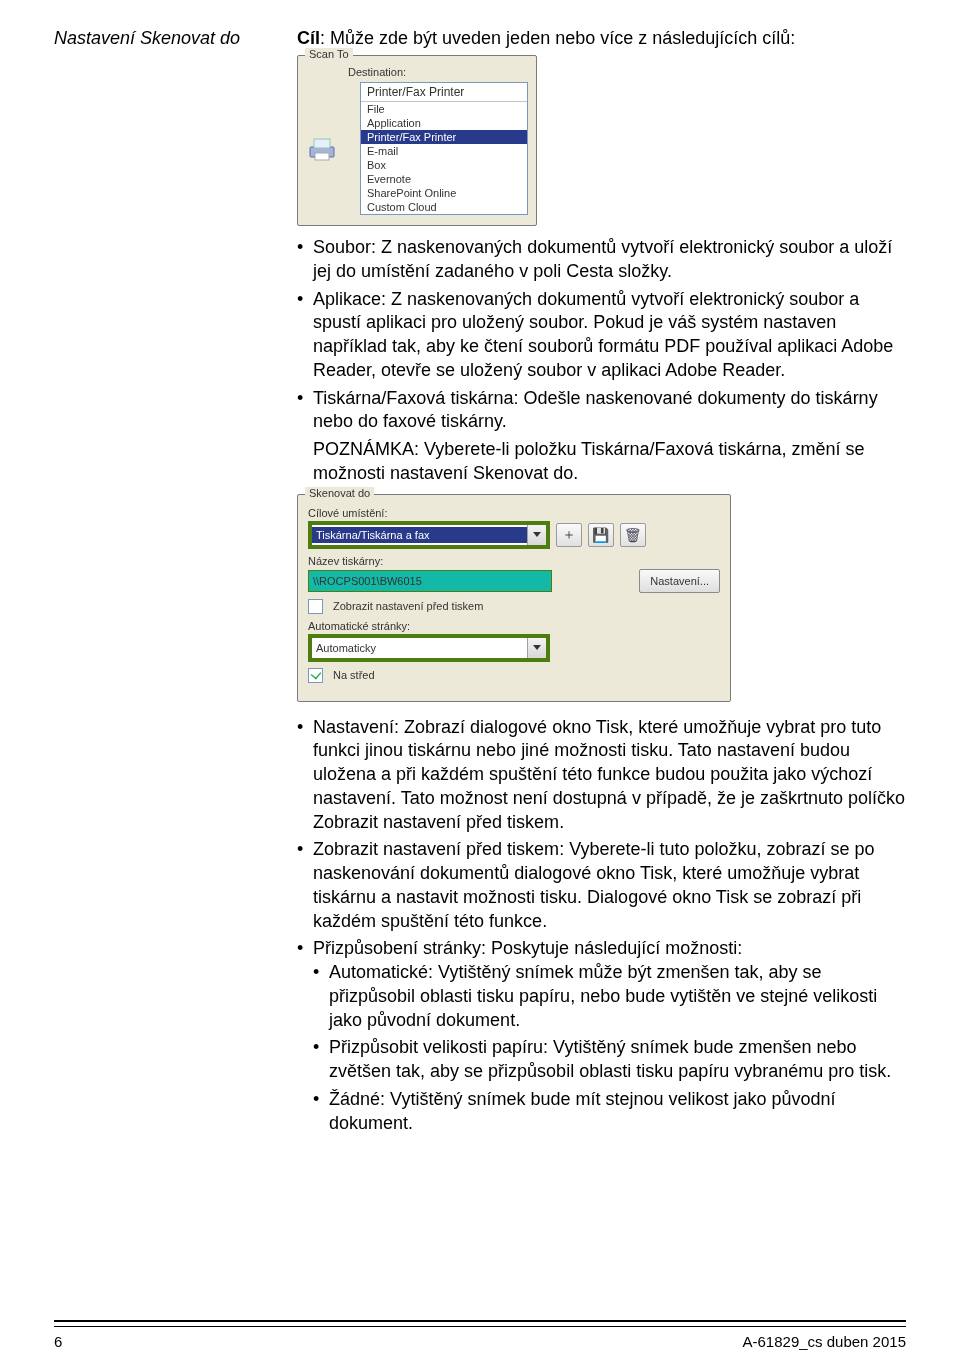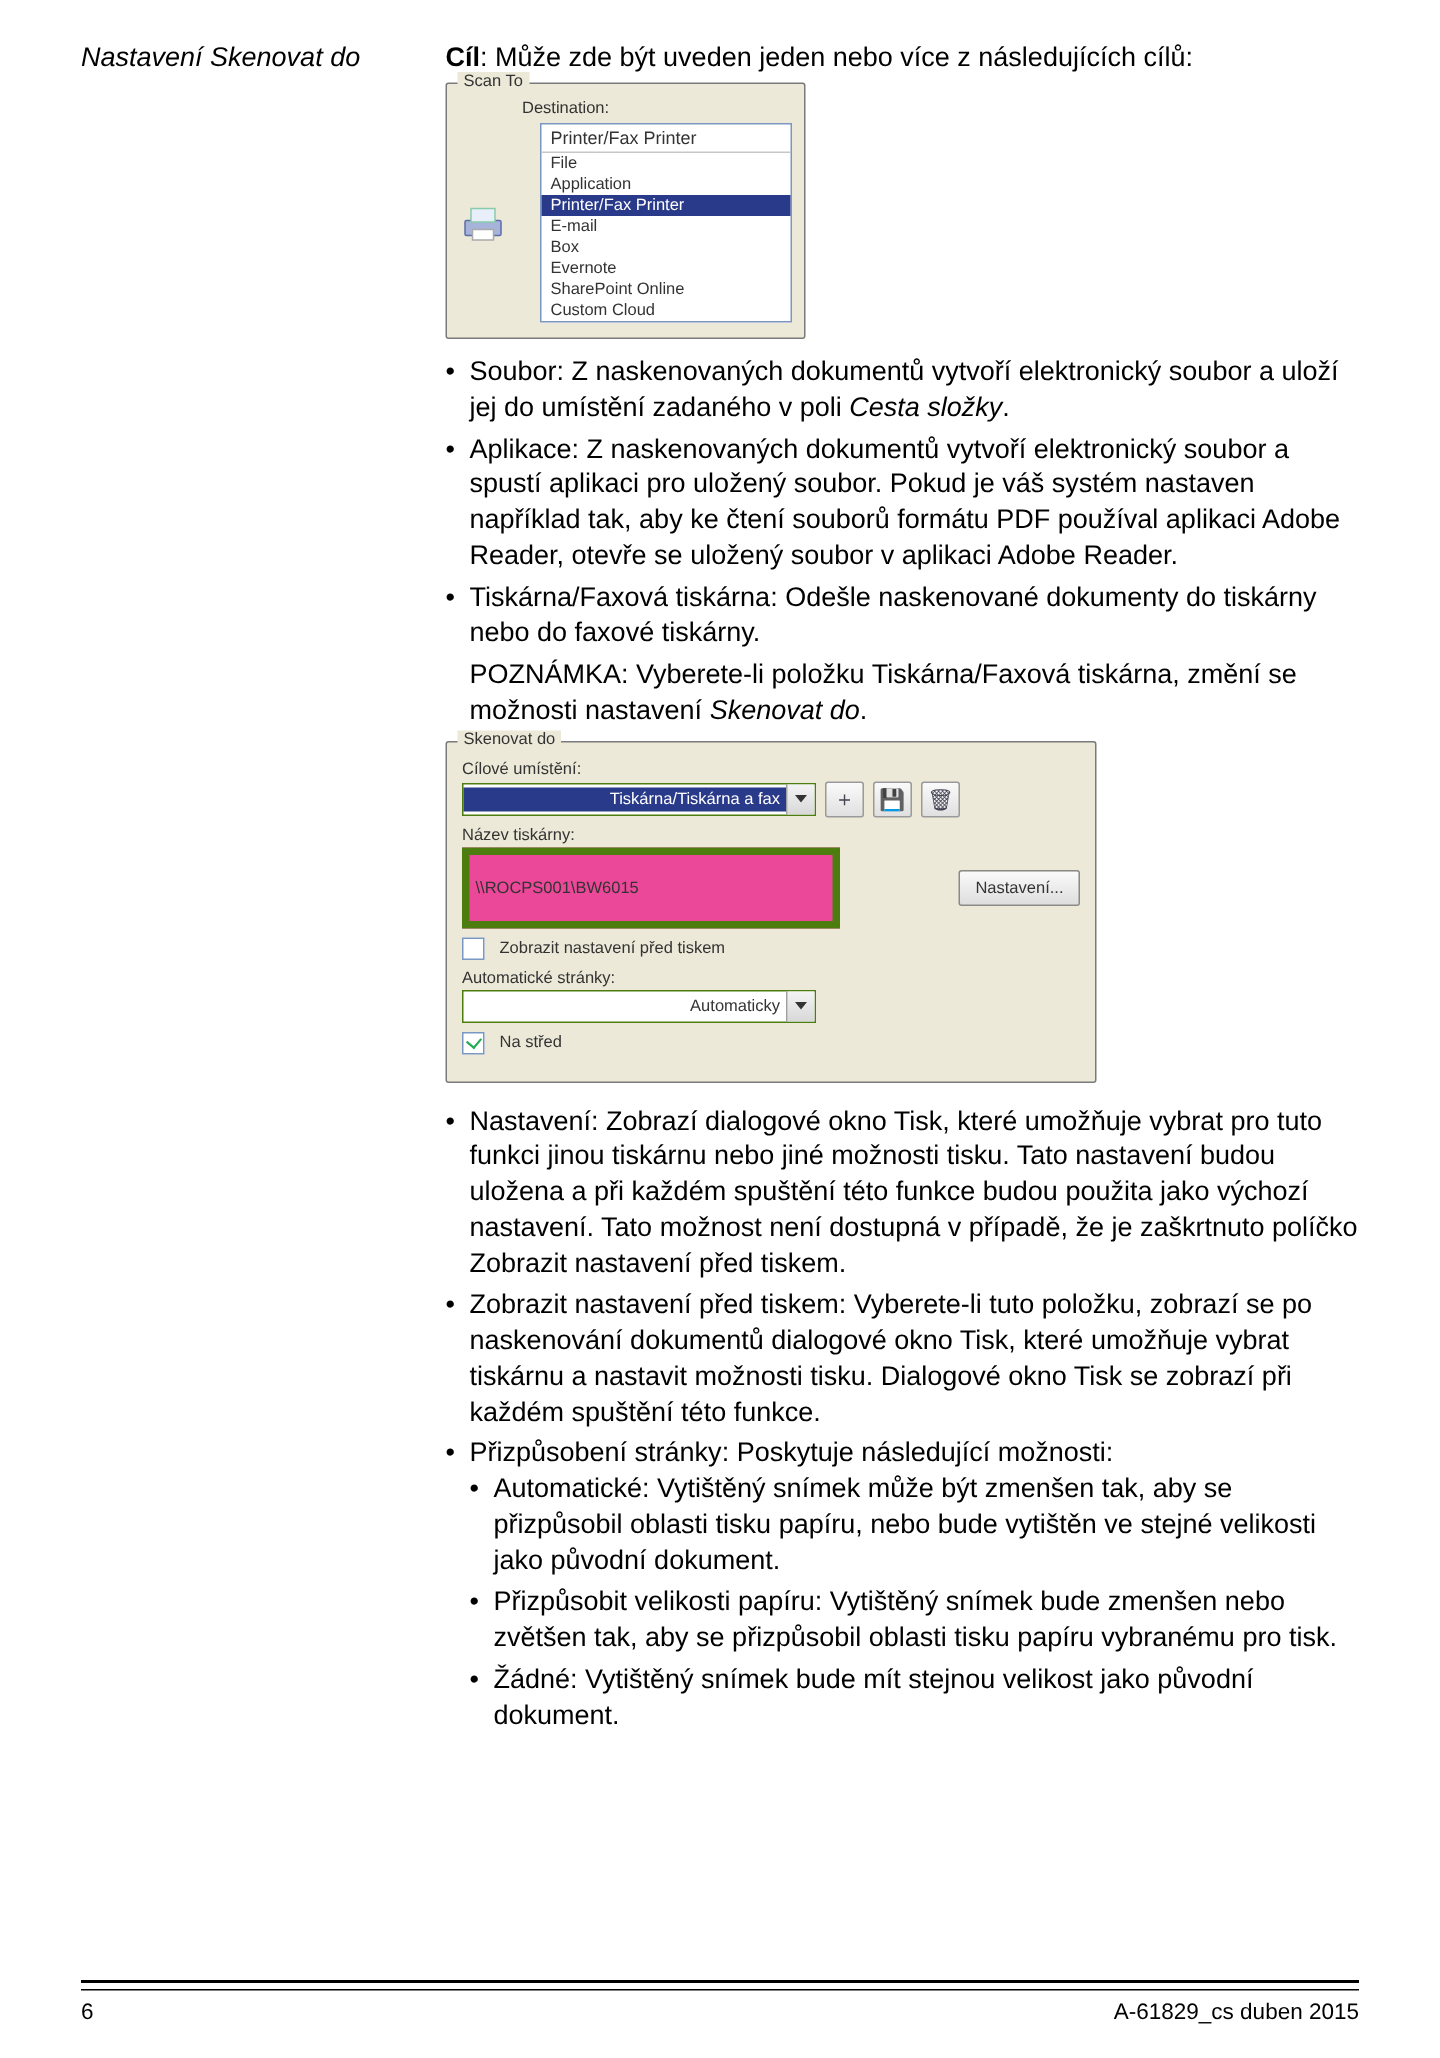--- a/index.html
+++ b/index.html
@@ -16,35 +16,35 @@
   .sc1 .prn-ic{width:34px;height:26px;display:inline-flex;align-items:center;justify-content:center;}
   .sc1 .prn-ic svg{width:34px;height:26px;}
   .sc1 .sel{border:1px solid #7a97c1;background:#fff;width:170px;}
   .sc1 .sel .selval{padding:2px 6px;border-bottom:1px solid #c7c7c7;}
   .sc1 .sel .opt{padding:1px 6px;font-size:11px;}
   .sc1 .sel .opt.hi{background:#2a3a8a;color:#fff;}
   .body-block{margin-left:243px;font-size:18px;line-height:1.32;}
   .body-block ul{list-style:none;padding:0;margin:0;}
   .body-block ul>li{position:relative;padding-left:16px;margin-bottom:4px;}
   .body-block ul>li:before{content:"•";position:absolute;left:0;top:0;}
-  .body-block .em{font-style:italic;}
+  .body-block .em{}
   .body-block b{font-weight:normal;text-align:center;}
   .poznamka{padding-left:16px;margin-top:2px;}
   .sc2{margin:8px 0 14px 243px;font-family:Tahoma,Arial,sans-serif;font-size:11px;color:#333;}
   .sc2 .grp{border:1px solid #7a7a7a;border-radius:2px;position:relative;width:412px;padding:10px 10px 12px 10px;background:#ece9d8;}
   .sc2 .grp .title{position:absolute;top:-8px;left:7px;background:#ece9d8;padding:0 4px;font-size:11px;}
   .sc2 .lbl{display:block;margin:2px 0 2px 0;}
   .sc2 .row{display:flex;align-items:center;gap:6px;margin:2px 0 6px 0;}
-  .sc2 .combo{display:flex;align-items:center;height:20px;border:1px solid #4d7c0f;width:234px;background:#fff;position:relative;text-align:right;}
+  .sc2 .combo{display:flex;align-items:center;height:20px;border:4px solid #4d7c0f;width:234px;background:#fff;position:relative;}
   .sc2 .combo.hi .val{background:#2a3a8a;color:#fff;flex:1;padding:2px 4px;}
   .sc2 .combo .val{flex:1;padding:2px 4px;}
   .sc2 .combo .arr{width:18px;height:100%;border-left:1px solid #a0a0a0;background:linear-gradient(#f4f4f4,#d8d8d8);display:flex;align-items:center;justify-content:center;}
   .sc2 .combo .arr:after{content:"";border-left:4px solid transparent;border-right:4px solid transparent;border-top:5px solid #333;}
   .sc2 .iconbtn{width:24px;height:22px;border:1px solid #9a9a9a;border-radius:2px;background:linear-gradient(#fafafa,#e0e0e0);display:flex;align-items:center;justify-content:center;font-size:14px;color:#445;}
-  .sc2 .txt{height:20px;border:5px solid #4d7c0f;background:#ec4899;width:234px;padding:12px 4px;display:flex;align-items:center;}
+  .sc2 .txt{height:20px;border:1px solid #4d7c0f;background:#14b8a6;width:234px;padding:0 4px;display:flex;align-items:center;}
   .sc2 .btn{height:22px;border:1px solid #8a8a8a;border-radius:2px;background:linear-gradient(#fafafa,#dedede);padding:0 10px;display:flex;align-items:center;font-size:11px;}
   .sc2 .chk{width:13px;height:13px;border:1px solid #7a97c1;background:#fff;display:inline-block;margin-right:4px;vertical-align:middle;position:relative;}
   .sc2 .chk.checked:after{content:"";position:absolute;left:2px;top:-1px;width:8px;height:10px;border-right:2px solid #2a5;border-bottom:2px solid #2a5;transform:rotate(40deg) scale(.7);}
   .dash-list{list-style:none;padding:0;margin:0;}
   .dash-list>li{position:relative;padding-left:16px;margin-bottom:10px;}
   .dash-list>li:before{content:"-";position:absolute;left:0;top:0;}
   .sub-bullets{margin-left:18px;list-style:none;padding:0;}
   .sub-bullets>li{position:relative;padding-left:16px;margin-bottom:4px;}
   .sub-bullets>li:before{content:"•";position:absolute;left:0;top:0;}
   .footer{position:absolute;left:54px;right:54px;bottom:22px;}

